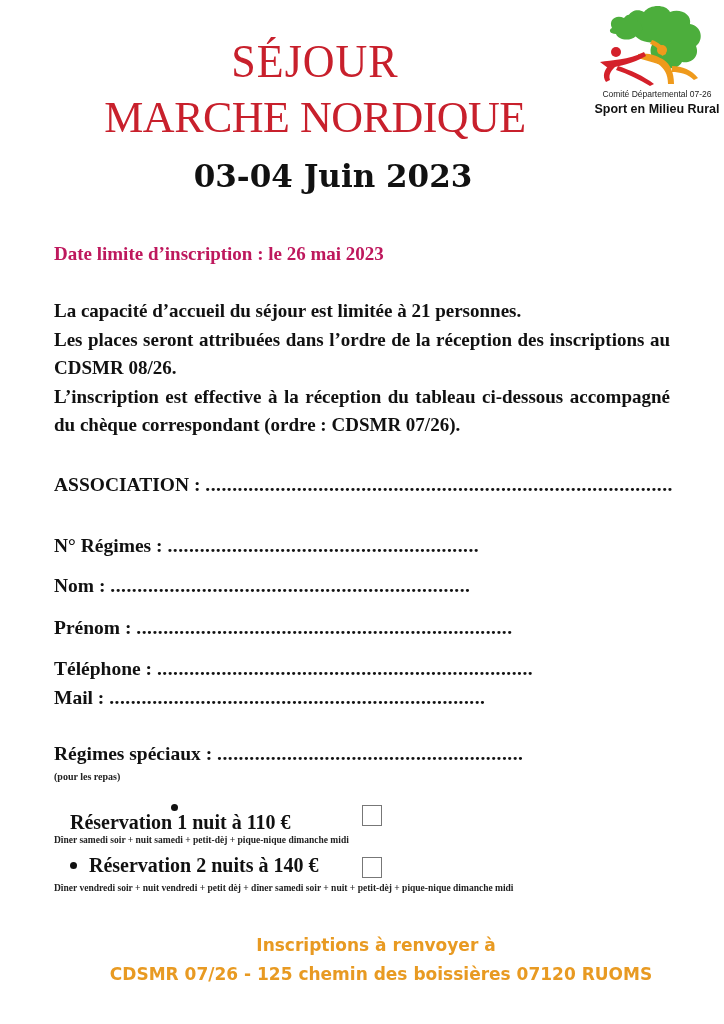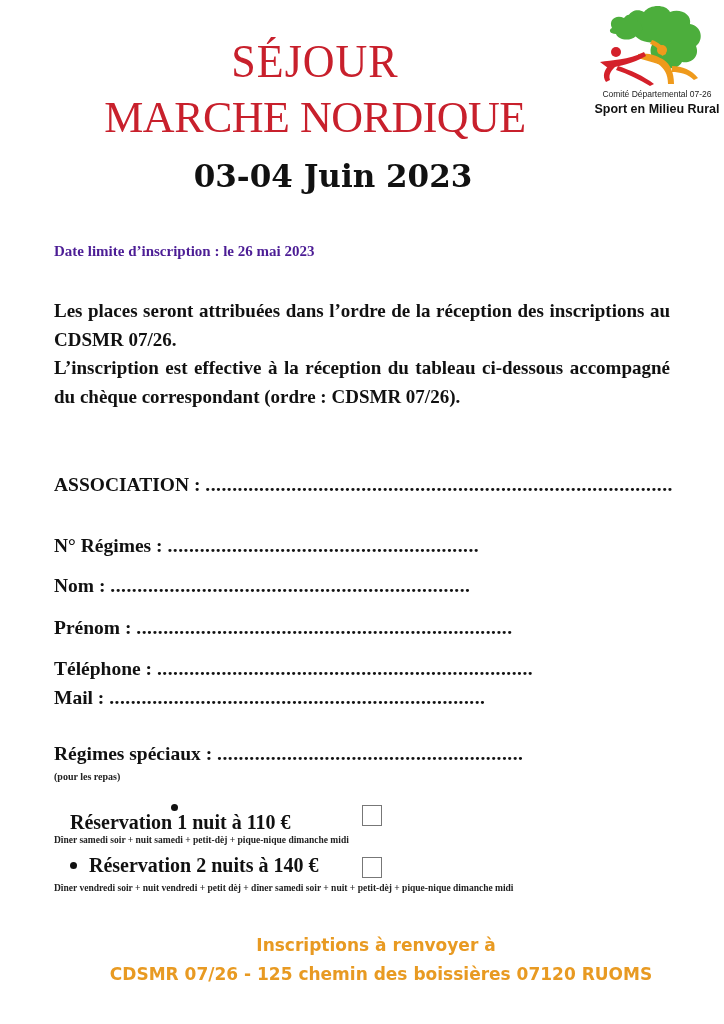--- a/index.html
+++ b/index.html
@@ -13,21 +13,21 @@
     .logo-main { position: absolute; left: 0; top: 98px; width: 130px; text-align: center;
       font-family: "Liberation Sans", sans-serif; font-size: 12.5px; font-weight: bold; color: #111; white-space: nowrap; }
 
     .title1 { position: absolute; left: 0; width: 630px; top: 36px; text-align: center;
       font-family: "Liberation Serif", serif; font-size: 44px; color: #c8202c; font-weight: normal; letter-spacing: 1px; transform: scaleY(1.05); }
     .title2 { position: absolute; left: 0; width: 630px; top: 92px; text-align: center;
       font-family: "Liberation Serif", serif; font-size: 44px; color: #c8202c; font-weight: normal; letter-spacing: -0.5px; }
     .dates { position: absolute; left: 0; width: 630px; top: 158px; text-align: center;
       font-family: "DejaVu Serif", serif; font-size: 31px; font-weight: bold; color: #111; padding-left: 36px; }
 
-    .txt { position: absolute; left: 54px; font-family: "Liberation Serif", serif; font-weight: bold; font-size: 15px; color: #4c1d95; white-space: nowrap; }
+    .txt { position: absolute; left: 54px; font-family: "Liberation Serif", serif; font-weight: bold; font-size: 19px; color: #be185d; white-space: nowrap; }
     .para { position: absolute; left: 54px; width: 616px; top: 297px; font-family: "Liberation Serif", serif; font-weight: bold;
       font-size: 19px; line-height: 28.5px; color: #111; text-align: justify; }
     .para p { margin: 0; }
 
     .field { position: absolute; left: 54px; font-family: "Liberation Serif", serif; font-weight: bold; font-size: 19.5px; color: #111; white-space: nowrap; }
     .field .dots { font-weight: bold; letter-spacing: 0.5px; }
     .note { position: absolute; left: 54px; top: 771px; font-family: "Liberation Serif", serif; font-weight: bold; font-size: 10px; color: #222; }
 
     .resa { position: absolute; left: 70px; font-family: "Liberation Serif", serif; font-weight: bold; font-size: 20px; color: #111; white-space: nowrap; display: flex; align-items: center; }
     .bullet { display: inline-block; width: 7px; height: 7px; background: #111; border-radius: 50%; margin-right: 12px; }
@@ -59,21 +59,22 @@
   <div class="logo-main">Sport en Milieu Rural</div>
 </div>
 
 <div class="title1">SÉJOUR</div>
 <div class="title2">MARCHE NORDIQUE</div>
 <div class="dates">03-04 Juin 2023</div>
 
 <div class="txt" style="top:243px;">Date limite d’inscription : le 26 mai 2023</div>
 
 <div class="para">
-  <p>Les places seront attribuées dans l’ordre de la réception des inscriptions au CDSMR 07/26.</p>
+  <p>La capacité d’accueil du séjour est limitée à 21 personnes.</p>
+  <p>Les places seront attribuées dans l’ordre de la réception des inscriptions au CDSMR 08/26.</p>
   <p>L’inscription est effective à la réception du tableau ci-dessous accompagné du chèque correspondant (ordre : CDSMR 07/26).</p>
 </div>
 
 <div class="field" style="top:474px;">
   <span>ASSOCIATION : </span><span class="dots">.......................................................................................</span>
 </div>
 <div class="field" style="top:535px;">
   <span>N° Régimes : </span><span class="dots">..........................................................</span>
 </div>
 <div class="field" style="top:575px;">

